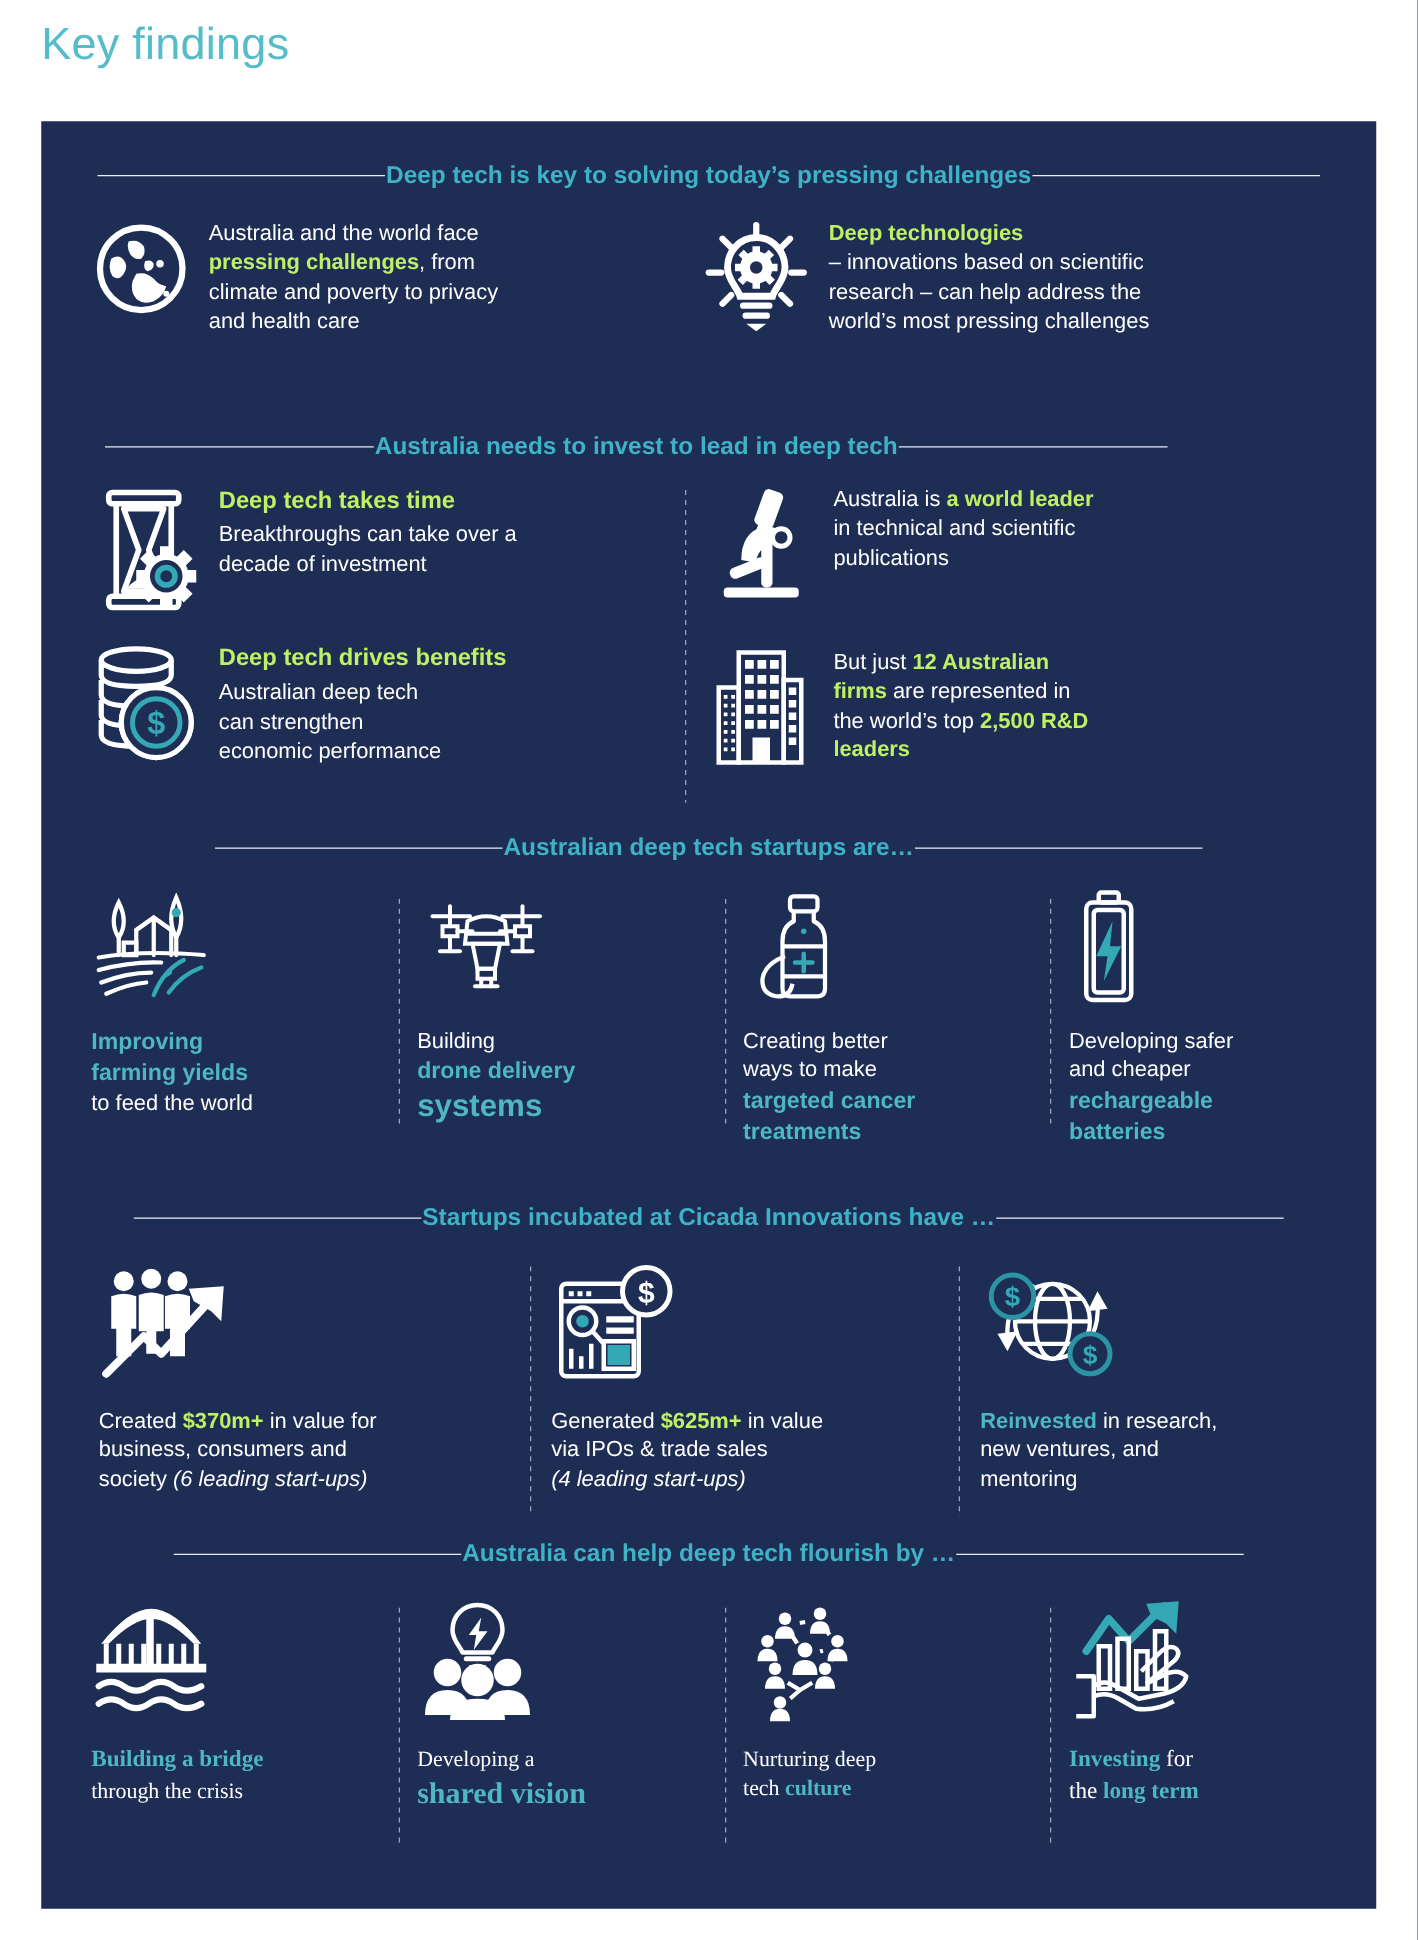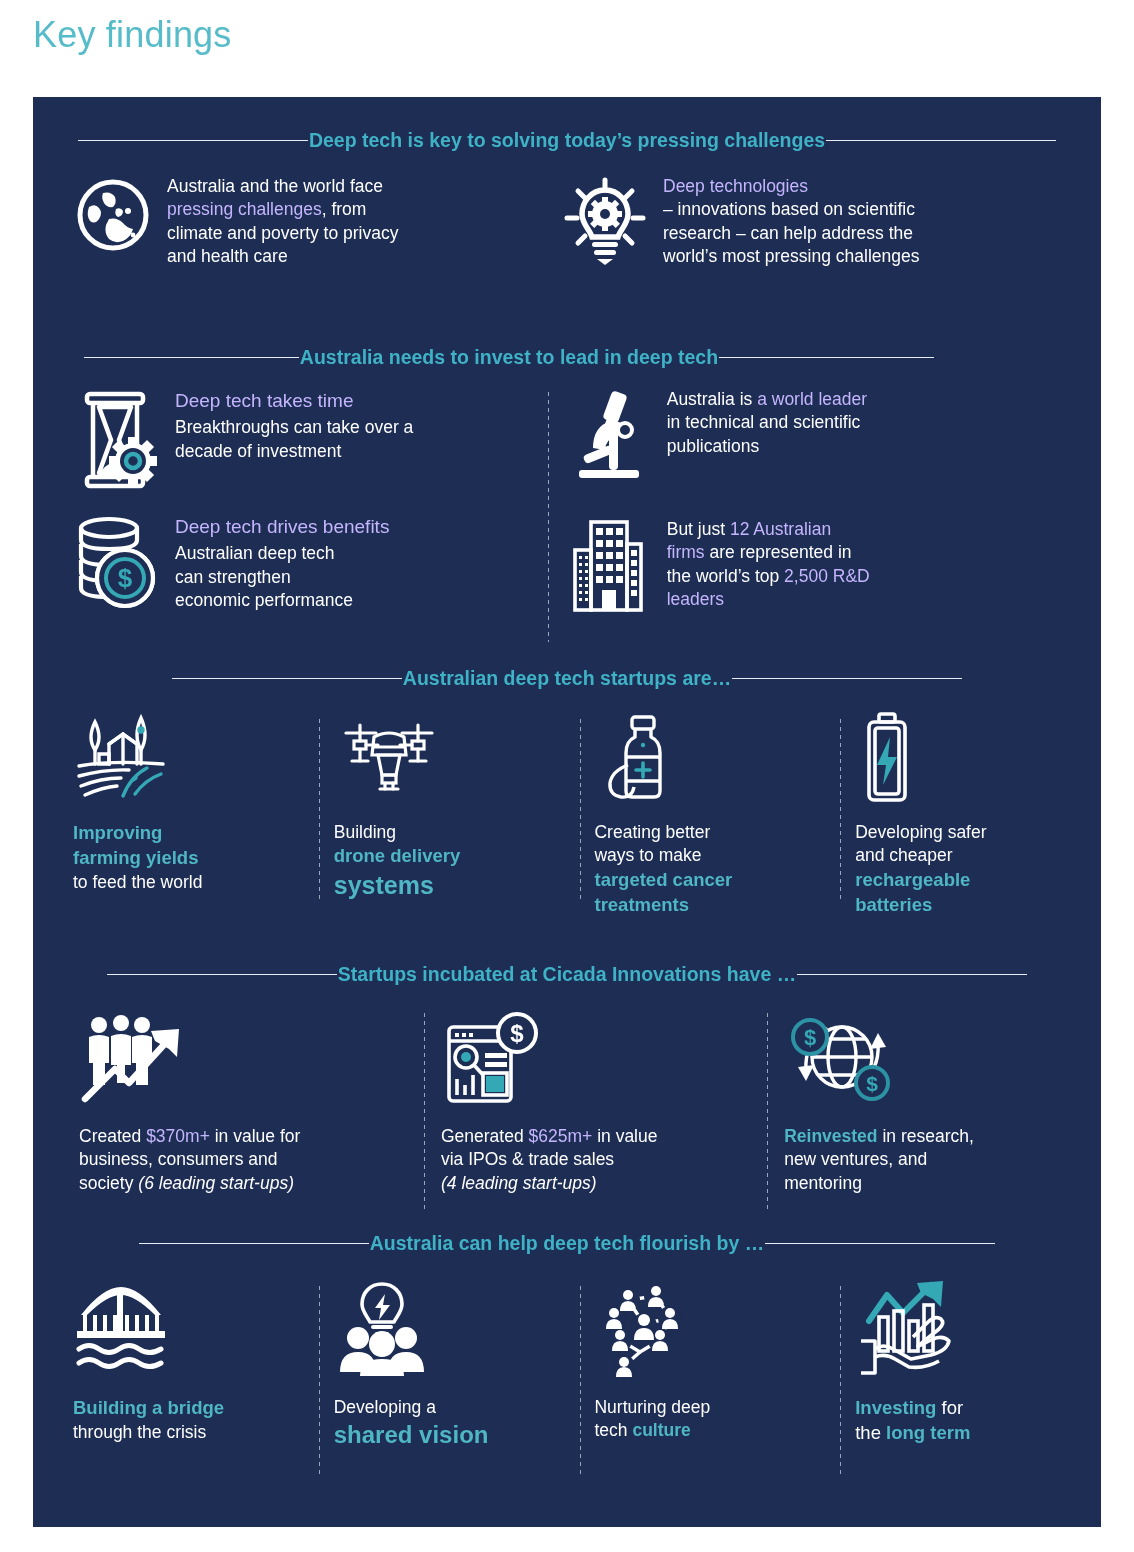--- a/index.html
+++ b/index.html
@@ -26,21 +26,21 @@
     gap:1px;padding:0 22px;height:34px;
   }
   .sec-head .rule{flex:1 1 auto;height:1px;background:#e9edf3;max-width:230px;}
   .sec-head .rule.short{max-width:215px;}
   .sec-head .txt{
     font-size:19.5px;font-weight:bold;color:#3fb2c6;white-space:nowrap;
   }
 
   
   .body-txt{color:#ffffff;font-size:17.5px;line-height:1.34;}
-  .hl{color:#c4b5fd;font-weight:normal;}
+  .hl{color:#bef264;font-weight:bold;}
   .hl-l{color:#4fb6c4;font-weight:bold;}
   .ital{font-style:italic;}
 
   .row{display:flex;}
   .cell{display:flex;gap:14px;}
   .ico{flex:0 0 auto;display:flex;align-items:flex-start;justify-content:center;}
 
   .vline{width:1px;background:transparent;
     background-image:linear-gradient(to bottom,#9aa6bd 0 4px,transparent 4px 8px);
     background-size:1px 8px;background-repeat:repeat-y;}
@@ -70,21 +70,21 @@
   
   #block4{position:absolute;left:0;top:860px;width:1068px;}
   #b4row{margin-top:16px;padding-left:30px;}
   .t-col{padding:0 16px;}
   .t-ico{height:100px;display:flex;align-items:center;}
   .t-txt{margin-top:18px;}
   .t-sep{height:200px;margin-top:6px;}
 
   
   #block5{position:absolute;left:0;top:1129px;width:1068px;}
-  #b5row{margin-top:16px;padding-left:26px;}
+  #b5row{margin-top:16px;padding-left:26px;font-family:Liberation Serif, serif;}
   .f-col{width:248px;padding:0 14px;}
   .f-ico{height:104px;display:flex;align-items:center;}
   .f-txt{margin-top:16px;}
   .f-sep{height:190px;margin-top:10px;}
 
   svg{display:block;}
 </style>
 </head>
 <body>
 

